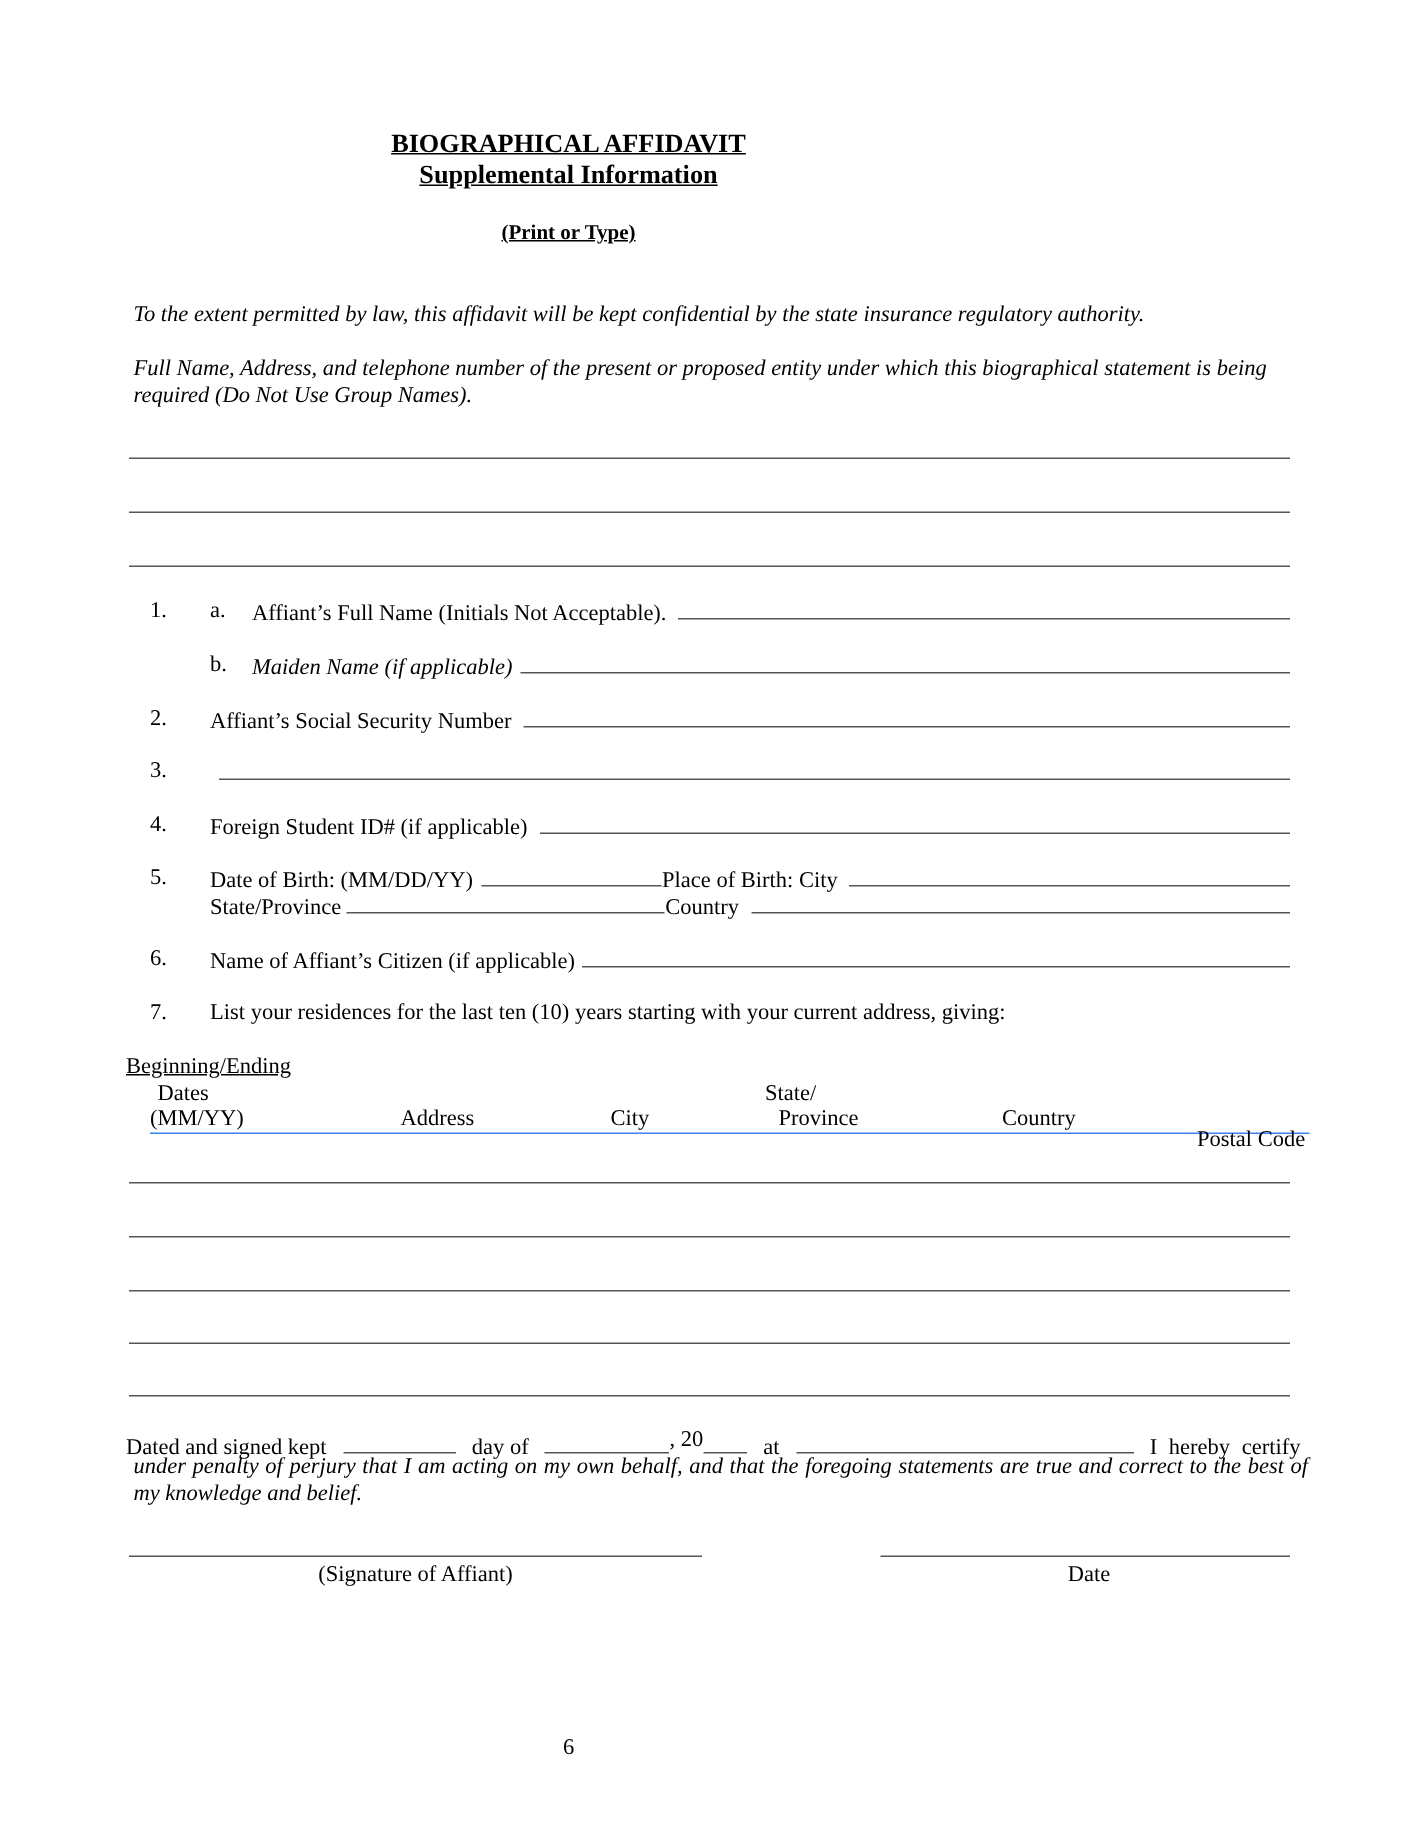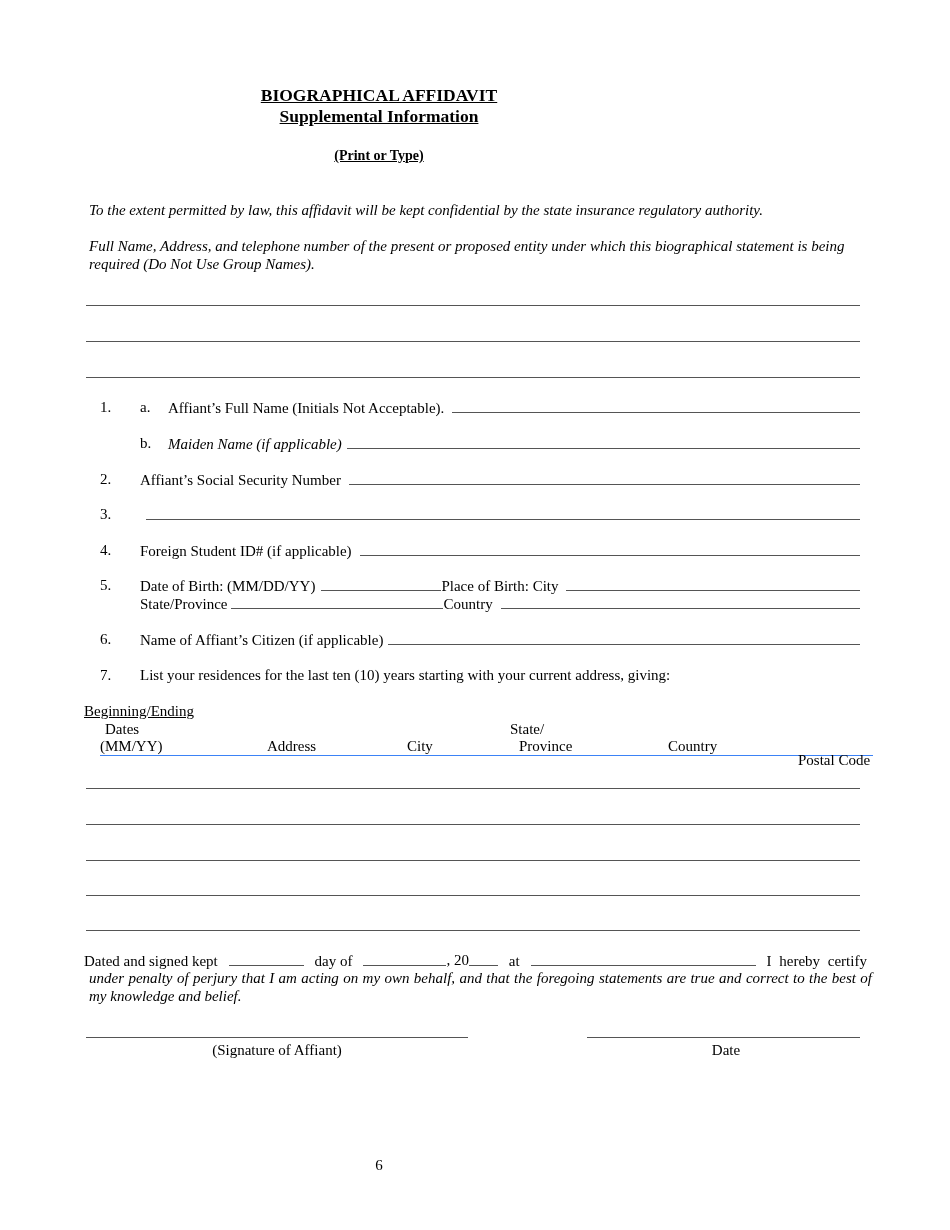--- a/index.html
+++ b/index.html
@@ -100,21 +100,21 @@
 <div class="rule" style="top:788px; left:86px; width:774px;"></div>
 <div class="rule" style="top:824px; left:86px; width:774px;"></div>
 <div class="rule" style="top:860px; left:86px; width:774px;"></div>
 <div class="rule" style="top:895px; left:86px; width:774px;"></div>
 <div class="rule" style="top:930px; left:86px; width:774px;"></div>
 
 <div class="abs" style="top:952px; left:84px; width:783px; display:flex; align-items:baseline; justify-content:space-between;">
   <span>Dated and signed kept</span>
   <span class="blank" style="width:75px;"></span>
   <span>day of</span>
-  <span style="display:inline-flex; align-items:flex-start;">
+  <span style="display:inline-flex; align-items:flex-end;">
     <span class="blank" style="width:83px;"></span>
     <span>, 20</span>
     <span class="blank" style="width:29px;"></span>
   </span>
   <span>at</span>
   <span class="blank" style="width:225px;"></span>
   <span style="word-spacing:4px;">I hereby certify</span>
 </div>
 <div class="abs para justify" style="top:970px;">under penalty of perjury that I am acting on my own behalf, and that the foregoing statements are true and correct to the best of my knowledge and belief.</div>
 

